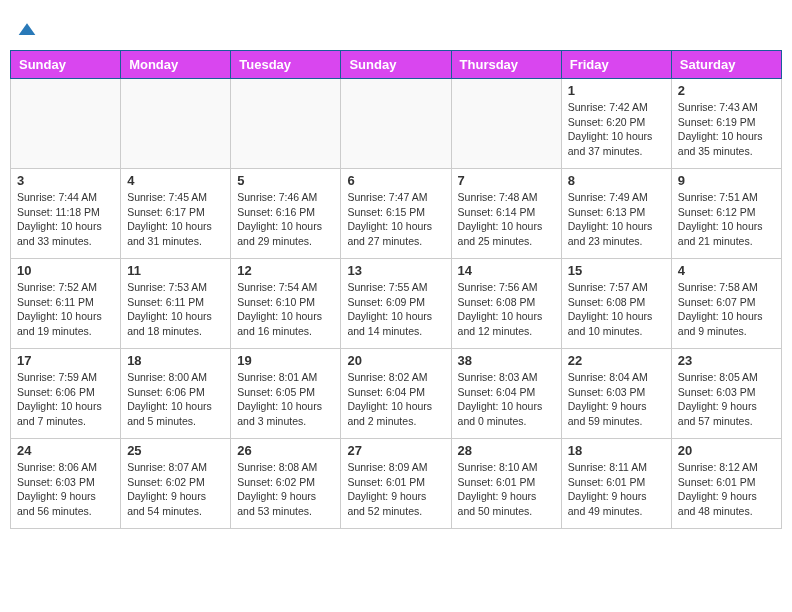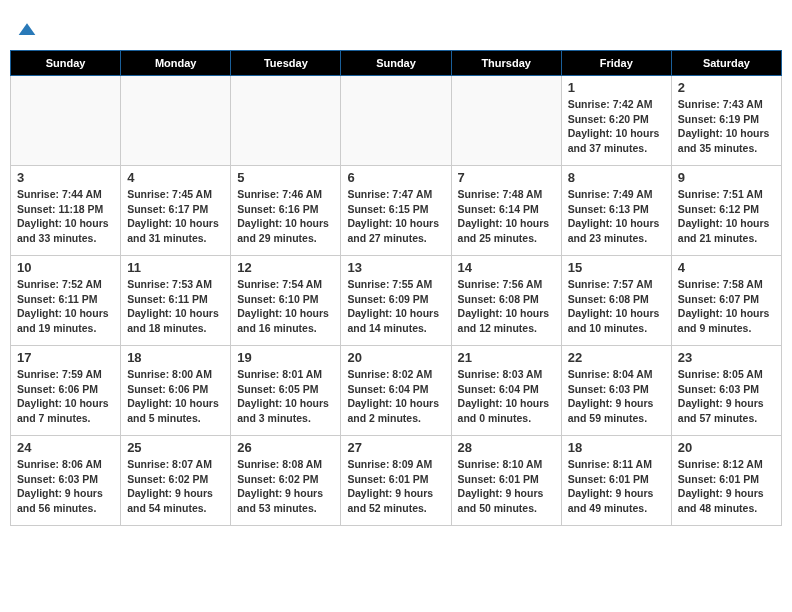--- a/index.html
+++ b/index.html
@@ -51,25 +51,25 @@
     .location {
       font-size: 16px;
       color: #555;
     }
     .calendar {
       width: 100%;
       border-collapse: collapse;
       margin-top: 5px;
     }
     .calendar th {
-      background-color: #000000;
+      background-color: #d946ef;
       color: white;
-      text-align: center;
+      text-align: left;
       padding: 6px 8px;
-      font-size: 11px;
+      font-size: 13px;
       font-weight: bold;
       border: 1px solid #1a5f9a;
     }
     .calendar td {
       border: 1px solid #ccc;
       vertical-align: top;
       padding: 4px 6px;
       width: calc(100% / 7);
       height: 90px;
       font-size: 11px;
@@ -83,21 +83,20 @@
       font-size: 13px;
       font-weight: bold;
       color: #333;
       display: block;
       margin-bottom: 2px;
     }
     .day-info {
       font-size: 10.5px;
       color: #333;
       line-height: 1.4;
-      font-weight: bold;
     }
   </style>
 </head>
 <body>
 
 <div class="header">
   <div class="logo">
     <div style="display:flex;align-items:center;">
       <div class="logo-text">
         <span class="logo-general"></span>
@@ -253,21 +252,21 @@
 Sunset: 6:05 PM
 Daylight: 10 hours and 3 minutes.</div>
         </td>
         <td>
           <span class="day-number">20</span>
           <div class="day-info">Sunrise: 8:02 AM
 Sunset: 6:04 PM
 Daylight: 10 hours and 2 minutes.</div>
         </td>
         <td>
-          <span class="day-number">21</span>
+          <span class="day-number">38</span>
           <div class="day-info">Sunrise: 8:03 AM
 Sunset: 6:04 PM
 Daylight: 10 hours and 0 minutes.</div>
         </td>
         <td>
           <span class="day-number">22</span>
           <div class="day-info">Sunrise: 8:04 AM
 Sunset: 6:03 PM
 Daylight: 9 hours and 59 minutes.</div>
         </td>

